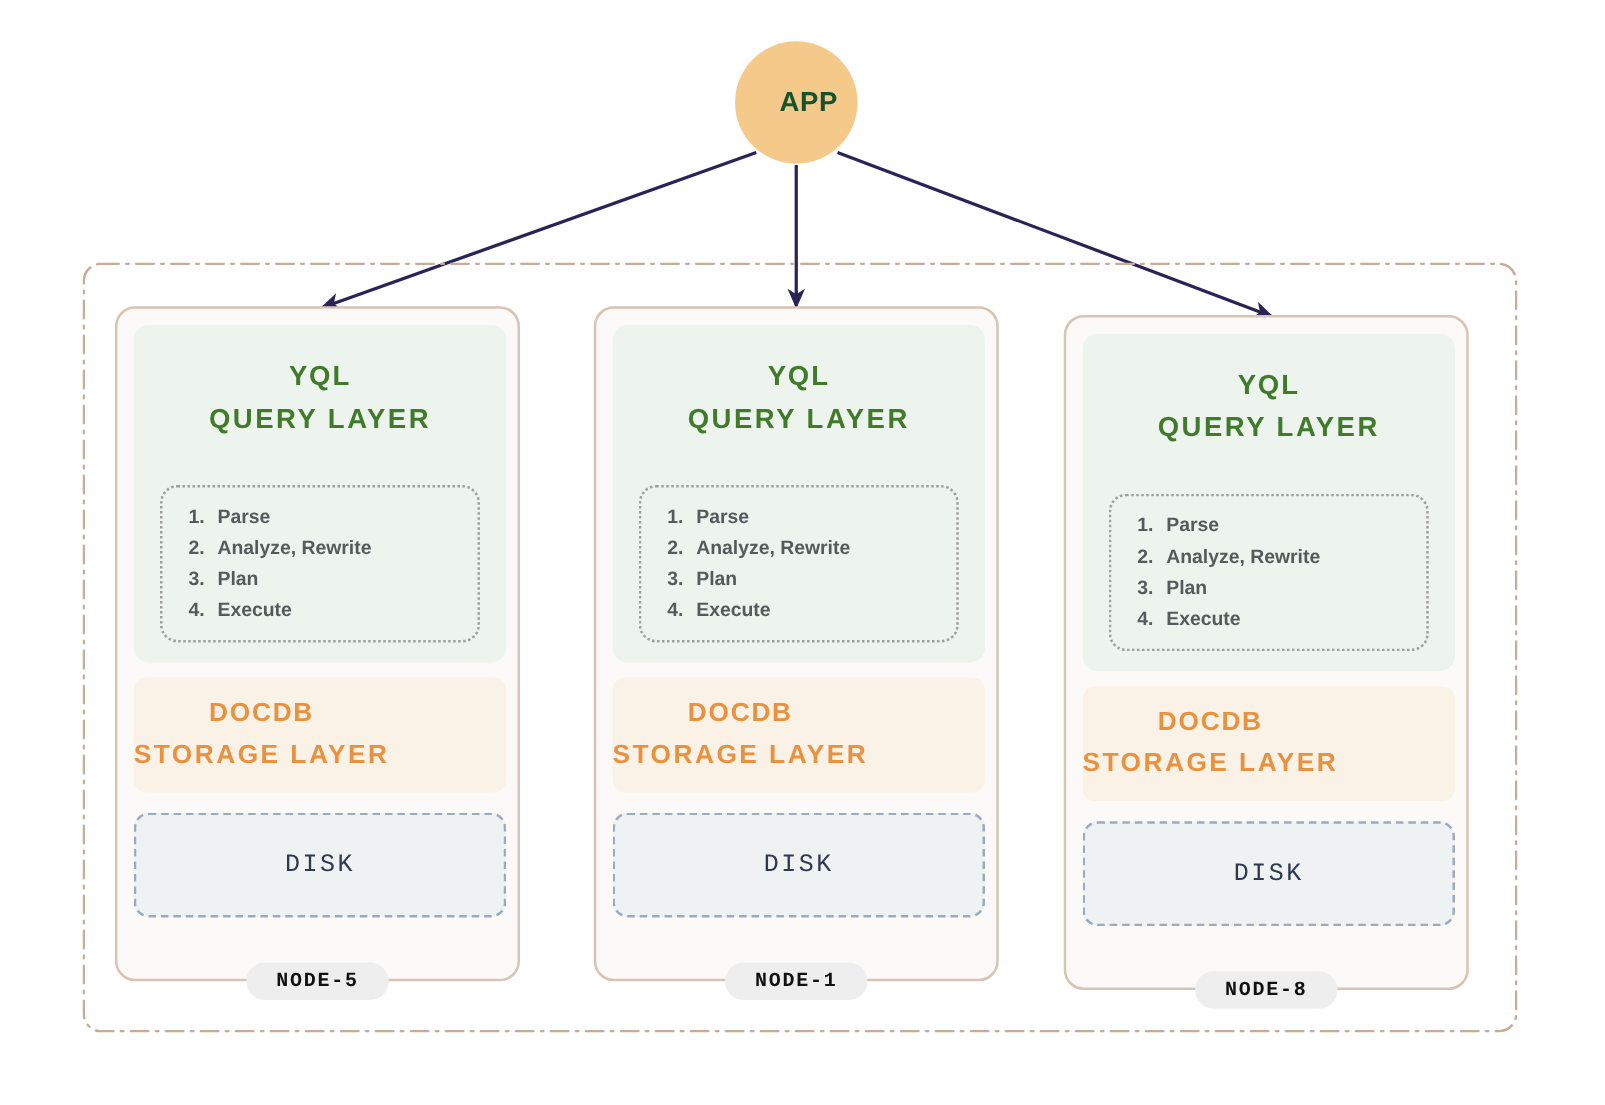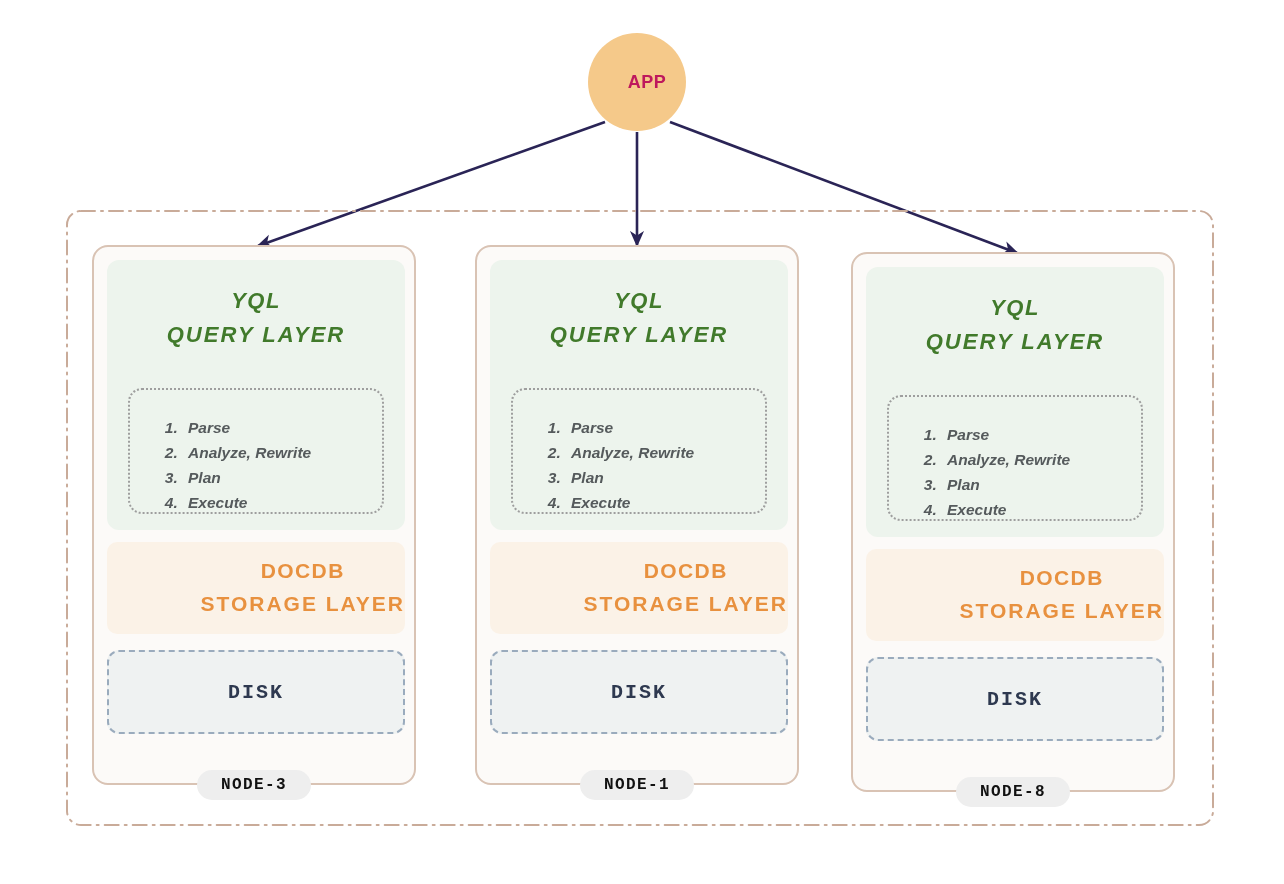--- a/index.html
+++ b/index.html
@@ -42,23 +42,23 @@
     width: 98px;
     height: 98px;
     border-radius: 50%;
     background: #f5c98a;
     display: flex;
     align-items: center;
     justify-content: center;
     z-index: 5;
   }
   #app-node .app-label {
-    font-size: 18px;
-    font-weight: bold;
-    color: #be185d;
+    font-size: 22px;
+    font-weight: bold;
+    color: #14532d;
     letter-spacing: 0.5px;
     font-family: "Liberation Sans", sans-serif;
     margin-left: 20px;
   }
 
   
   #cluster-container {
     position: absolute;
     left: 66px;
     top: 210px;
@@ -96,21 +96,20 @@
     left: 13px;
     top: 13px;
     width: 298px;
     height: 270px;
     box-sizing: border-box;
     border-radius: 12px;
     background: #edf4ed;
     display: flex;
     flex-direction: column;
     align-items: center;
-    font-style: italic;
   }
   .query-layer .ql-title {
     margin-top: 24px;
     text-align: center;
     color: #417a2b;
     font-size: 22px;
     font-weight: bold;
     line-height: 1.55;
     letter-spacing: 1.5px;
     font-family: "Liberation Sans", sans-serif;
@@ -126,21 +125,21 @@
     left: 21px;
     top: 128px;
     width: 256px;
     height: 126px;
     box-sizing: border-box;
     border: 2px dotted #9e9e9e;
     border-radius: 14px;
     background: transparent;
   }
   .steps-list {
-    margin: 14px;
+    margin: 0;
     padding: 11px 0 0 38px;
     list-style-position: outside;
     list-style-type: decimal;
     color: #555a5c;
     font-size: 15.5px;
     font-weight: bold;
     line-height: 1.62;
     font-family: "Liberation Sans", sans-serif;
   }
   .steps-list li { padding-left: 6px; }
@@ -150,21 +149,21 @@
     position: absolute;
     left: 13px;
     top: 295px;
     width: 298px;
     height: 92px;
     box-sizing: border-box;
     border-radius: 10px;
     background: #fbf2e7;
     display: flex;
     align-items: center;
-    justify-content: flex-end;
+    justify-content: flex-start;
   }
   .storage-layer .sl-title {
     text-align: center;
     color: #e8913f;
     font-size: 21px;
     font-weight: bold;
     line-height: 1.55;
     letter-spacing: 1.4px;
     font-family: "Liberation Sans", sans-serif;
   }
@@ -184,21 +183,21 @@
     border: 2px dashed #9aabbd;
     border-radius: 12px;
     background: #eff2f2;
     display: flex;
     align-items: center;
     justify-content: center;
   }
   .disk-block .disk-label {
     color: #2e3950;
     font-size: 20px;
-    font-weight: bold;
+    font-weight: normal;
     letter-spacing: 2px;
     font-family: "Liberation Mono", monospace;
   }
 
   
   .node-badge {
     position: absolute;
     left: 50%;
     transform: translateX(-50%);
     bottom: -17px;
@@ -257,21 +256,21 @@
     </div>
     <div class="storage-layer">
       <div class="sl-title">
         <span>DOCDB</span>
         <span class="sl-line2">STORAGE LAYER</span>
       </div>
     </div>
     <div class="disk-block">
       <span class="disk-label">DISK</span>
     </div>
-    <div class="node-badge">NODE-3</div>
+    <div class="node-badge">NODE-5</div>
   </div>
 
   <div class="node-card" id="node-card-2">
     <div class="query-layer">
       <div class="ql-title">
         <span>YQL</span>
         <span class="ql-line2">QUERY LAYER</span>
       </div>
       <div class="steps-box">
         <ol class="steps-list">

